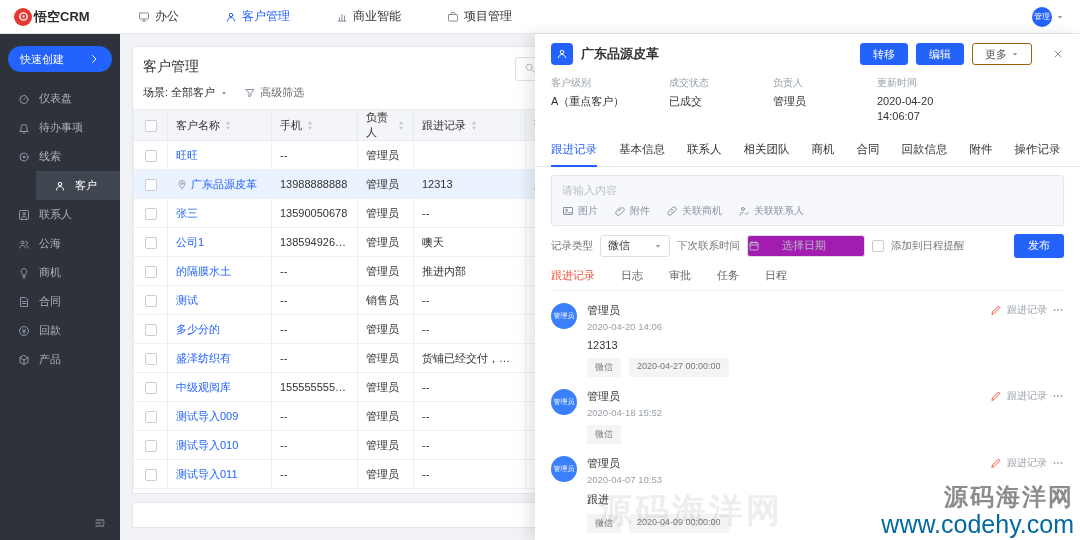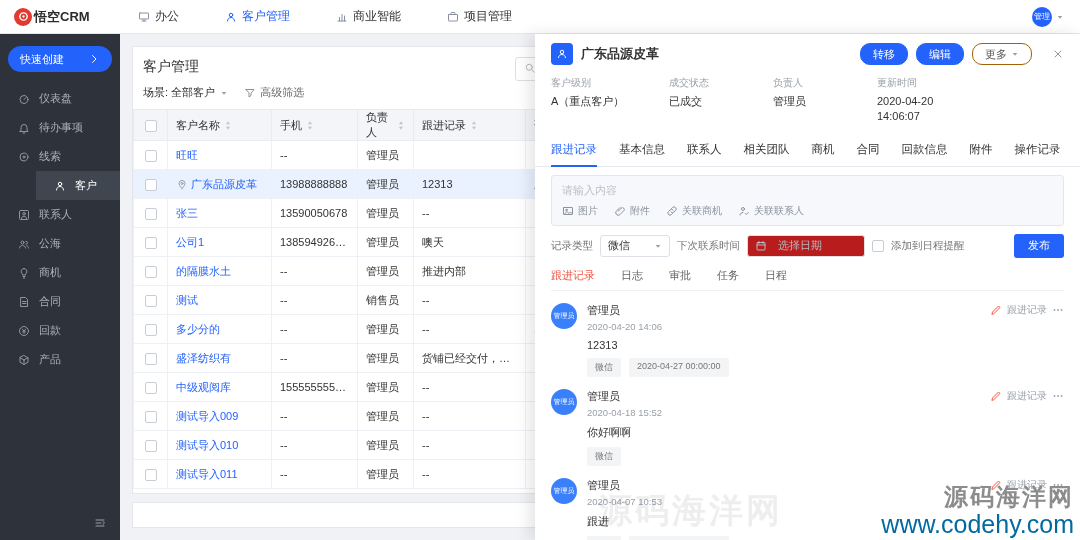--- a/index.html
+++ b/index.html
@@ -67,21 +67,21 @@
   .pager { flex:none; height:26px; margin-top:8px; background:#fff; border:1px solid #e4e6eb; }
 
   
   .drawer { position:absolute; top:34px; left:535px; right:0; bottom:0; background:#fff; z-index:40;
     box-shadow:-6px 0 14px rgba(0,0,0,0.10); display:flex; flex-direction:column; overflow:hidden; }
   .d-header { display:flex; align-items:center; padding:9px 16px 7px; }
   .d-avatar { width:22px; height:22px; border-radius:4px; background:#2362fb; display:flex;
     align-items:center; justify-content:center; margin-right:8px; flex:none; }
   .d-title { font-size:13px; font-weight:bold; color:#333; }
   .d-actions { margin-left:auto; display:flex; align-items:center; gap:8px; }
-  .btn { height:22px; padding:0 12px; border-radius:10px; font-size:11px; display:flex;
+  .btn { height:22px; padding:0 12px; border-radius:3px; font-size:11px; display:flex;
     align-items:center; cursor:pointer; font-family:inherit; }
   .btn-primary { background:#2362fb; color:#fff; border:1px solid #2362fb; }
   .btn-plain { background:#fff; color:#555; border:1px solid #a16207; gap:4px; }
   .d-close { margin-left:12px; color:#909399; display:flex; cursor:pointer; }
   .d-info { display:flex; padding:4px 16px 10px; }
   .d-info-item { width:90px; margin-right:14px; }
   .d-info-item:first-child { width:104px; }
   .d-info-item .lbl { color:#99a0a8; font-size:10px; margin-bottom:4px; }
   .d-info-item .val { color:#333; font-size:11px; }
   .d-info-item:last-child .val { max-width:78px; white-space:normal; line-height:1.35; }
@@ -92,22 +92,22 @@
   .composer { margin:8px 16px 0; border:1px solid #e5e7ee; background:#f7f8fb; border-radius:3px; }
   .composer-input { padding:7px 10px 3px; color:#bcc0c9; height:24px; cursor:text; }
   .composer-tools { display:flex; gap:16px; align-items:center; padding:4px 10px 7px;
     color:#8a919f; font-size:10px; }
   .tool { display:flex; align-items:center; gap:4px; cursor:pointer; }
   .tool span[data-icon] { display:flex; }
   .record-row { display:flex; align-items:center; gap:7px; margin:8px 16px 0; }
   .rr-label { color:#777; font-size:10.5px; }
   .select-box { width:70px; height:22px; border:1px solid #dcdfe6; border-radius:3px; background:#fff;
     display:flex; align-items:center; justify-content:space-between; padding:0 7px; color:#333; cursor:pointer; }
-  .date-box { width:118px; height:22px; border:1px solid #dcdfe6; border-radius:3px; background:#b91c1c;
-    display:flex; align-items:center; gap:11px; padding:0 7px; color:#b6bac2; cursor:pointer; }
+  .date-box { width:118px; height:22px; border:1px solid #dcdfe6; border-radius:3px; background:#a21caf;
+    display:flex; align-items:center; gap:22px; padding:0 0; color:#b6bac2; cursor:pointer; }
   .date-box span[data-icon] { display:flex; }
   .publish-btn { margin-left:auto; background:#2362fb; color:#fff; border:none; border-radius:3px;
     height:24px; padding:0 14px; cursor:pointer; font-family:inherit; font-size:11px; }
   .subtabs { display:flex; gap:26px; margin:10px 16px 0; padding-bottom:7px;
     border-bottom:1px solid #eef0f4; color:#666; }
   .subtab { cursor:pointer; }
   .subtab.active { color:#f25643; }
   .timeline { flex:1; overflow:hidden; padding:2px 16px 0; }
   .t-entry { padding:10px 0 2px; }
   .t-head { display:flex; align-items:flex-start; }
@@ -671,21 +671,20 @@
               <span>跟进记录</span>
               <span class="more" data-icon="moreh">
                 <svg width="12" height="12" viewBox="0 0 24 24" fill="currentColor">
                   <circle cx="5" cy="12" r="1.8"></circle>
                   <circle cx="12" cy="12" r="1.8"></circle>
                   <circle cx="19" cy="12" r="1.8"></circle>
                 </svg>
               </span>
             </div>
           </div>
-          <div class="t-content">你好啊啊</div>
           <div class="t-tags">
             <span class="tag">微信</span>
           </div>
         </div>
         <div class="t-entry">
           <div class="t-head">
             <div class="t-avatar">管理员</div>
             <div class="t-meta">
               <div class="t-name">管理员</div>
               <div class="t-time">2020-04-07 10:53</div>

